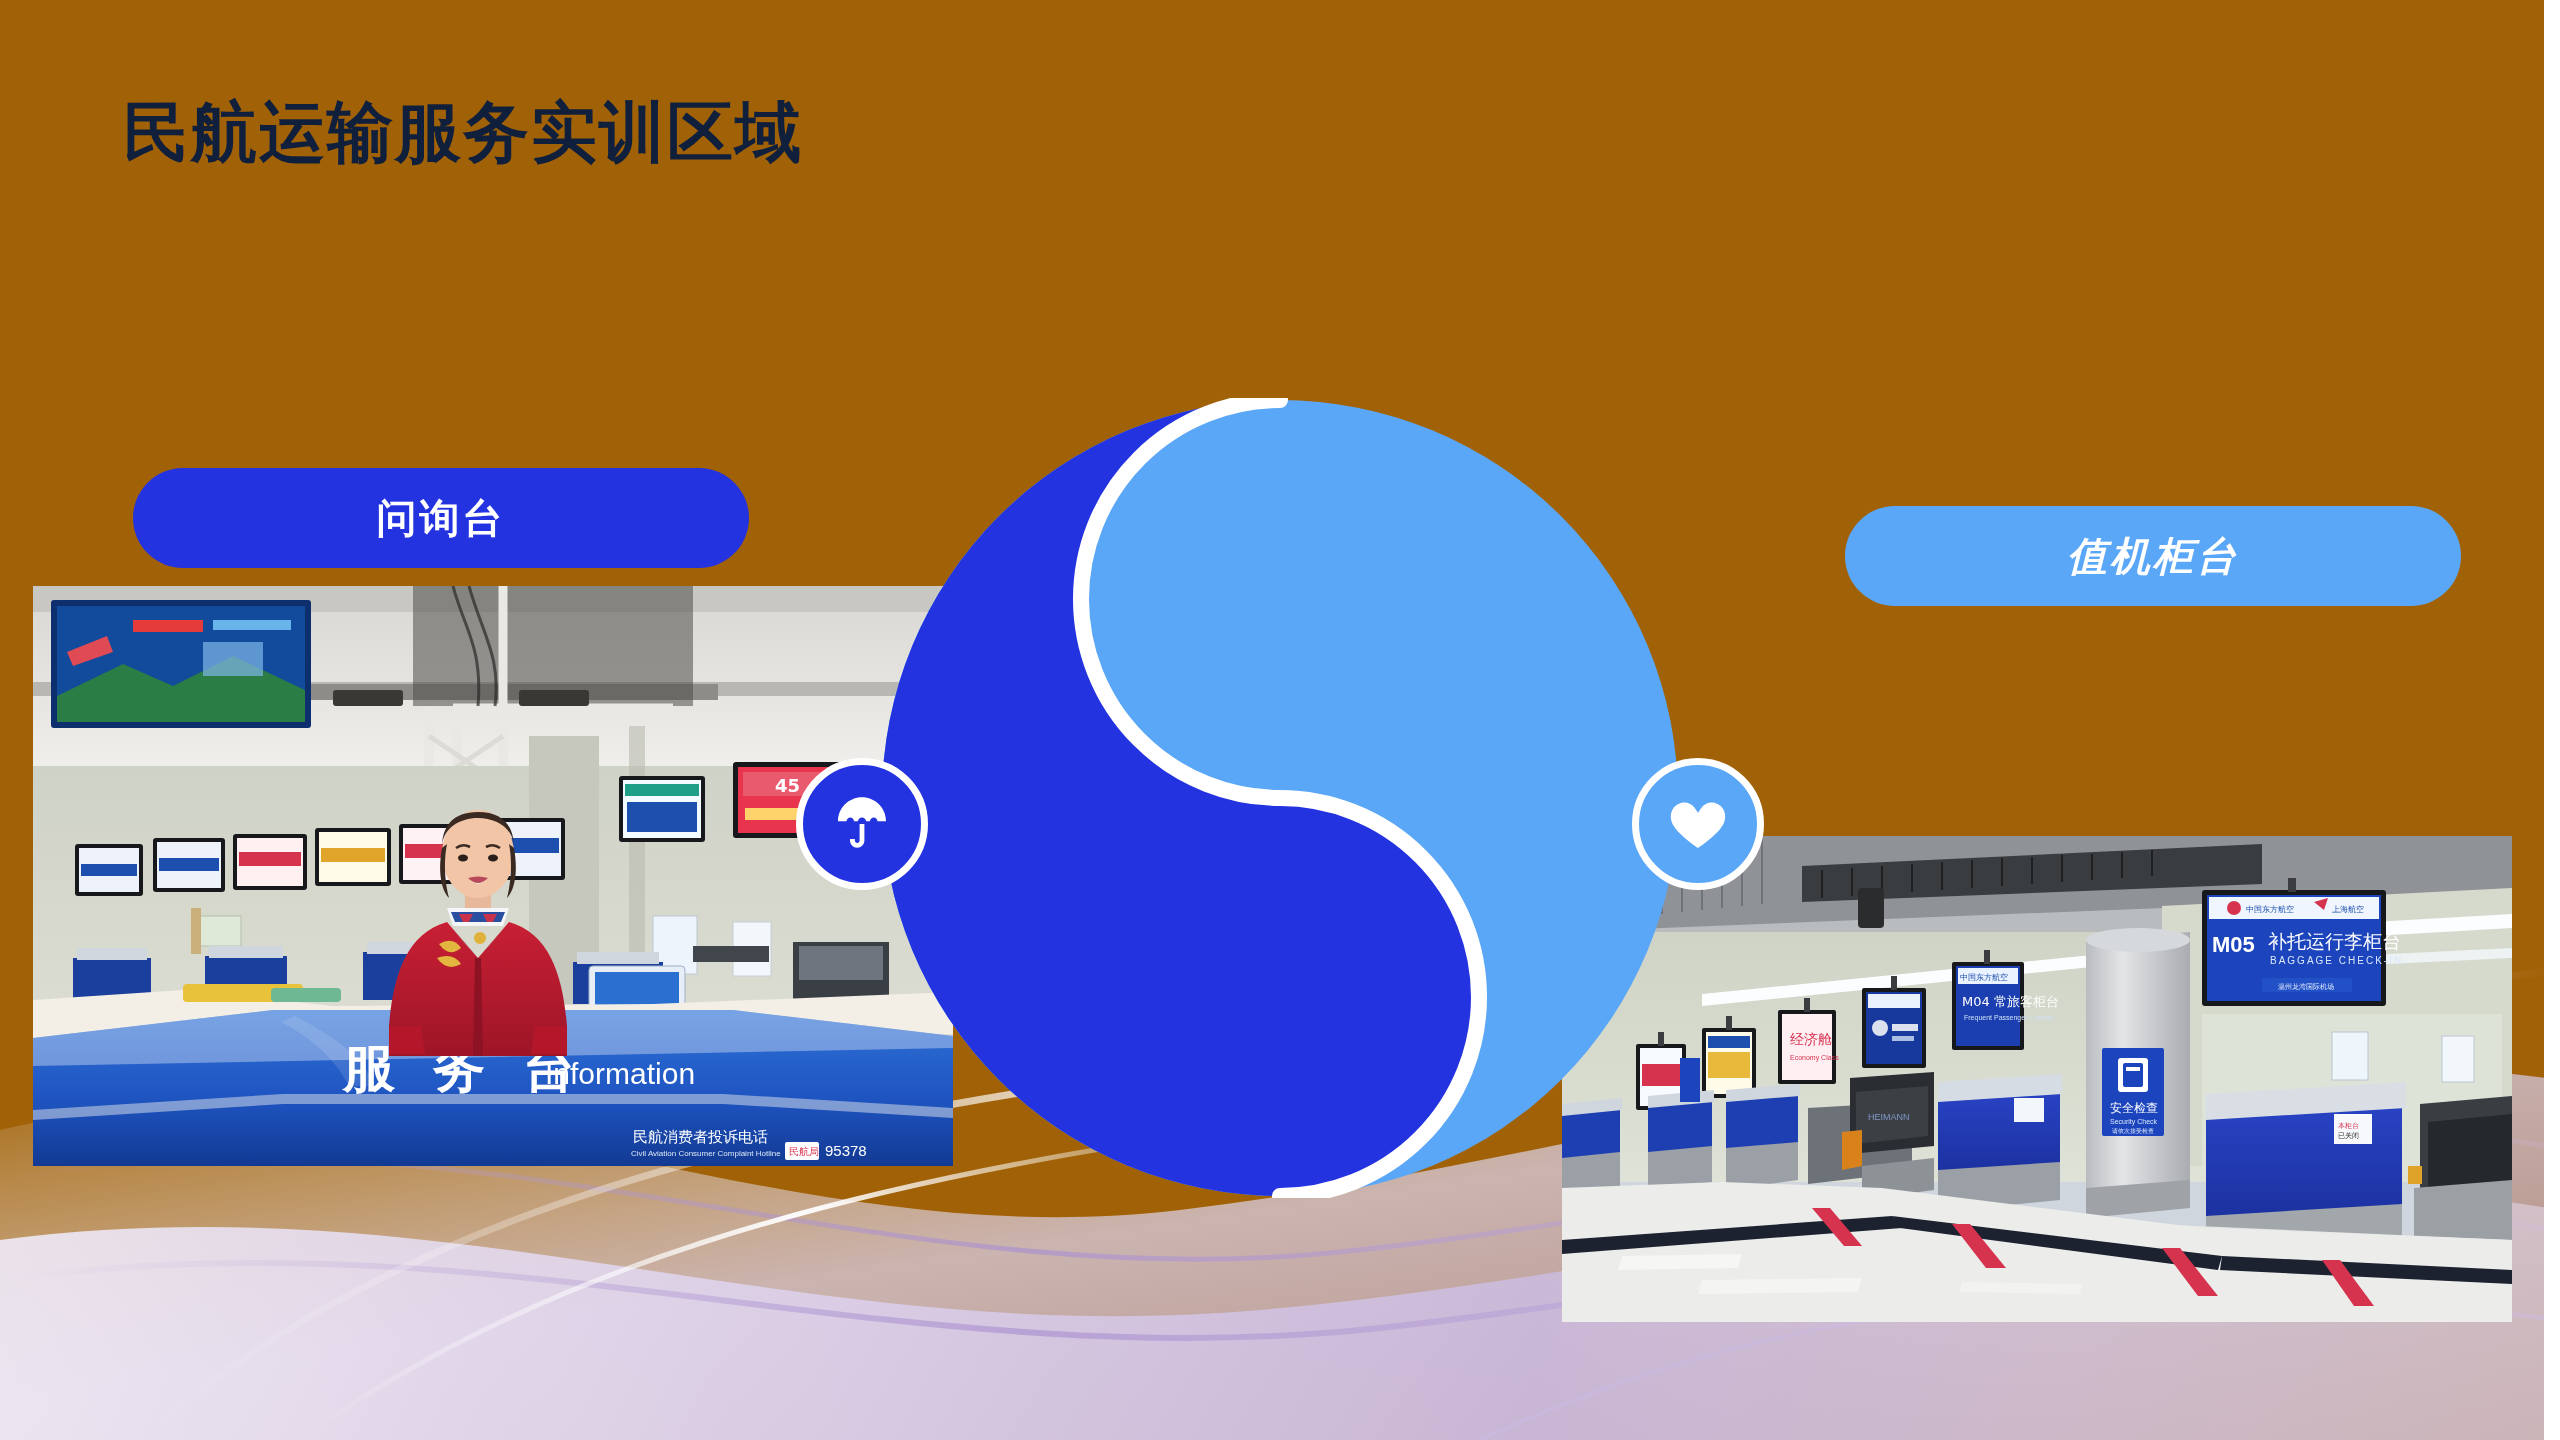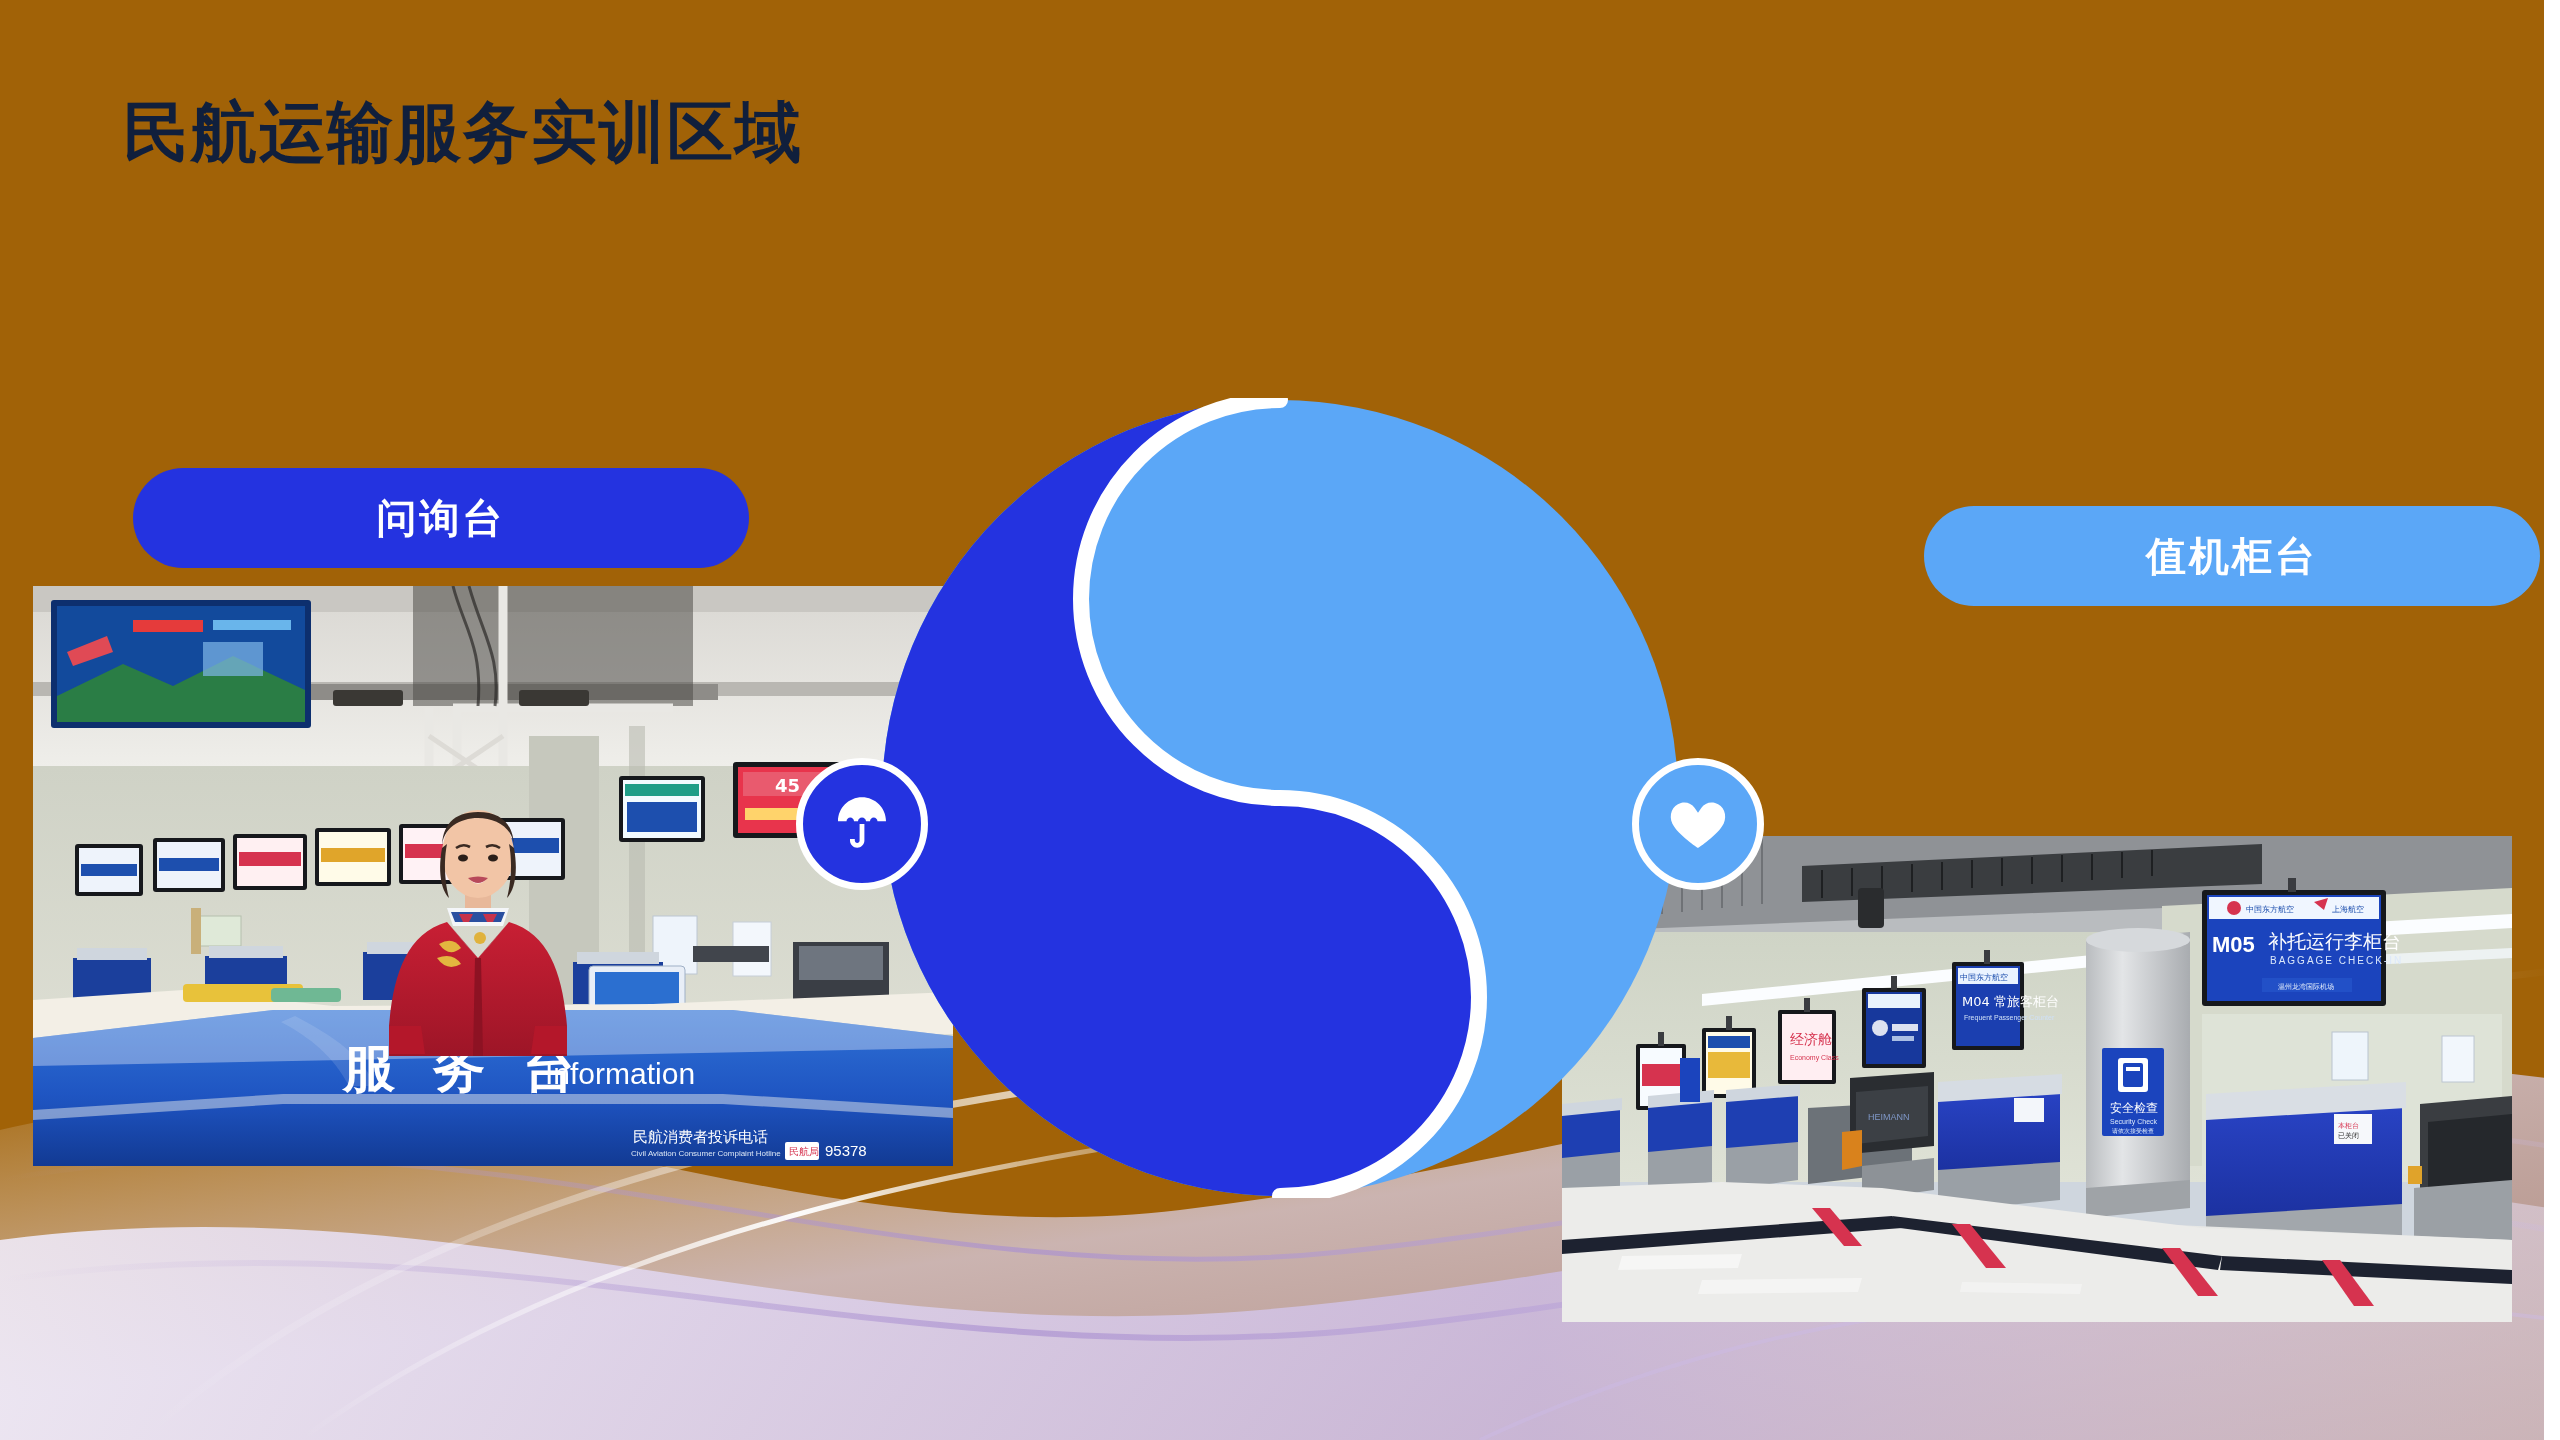--- a/index.html
+++ b/index.html
@@ -21,21 +21,21 @@
     color:#101f3c; white-space:nowrap;
   }
 
   
   .pill {
     position:absolute; display:flex; align-items:center; justify-content:center;
     border-radius:999px; color:#ffffff; font-weight:bold; letter-spacing:3px;
     font-size:40px;
   }
   .pill-left  { left:133px;  top:468px; width:616px; height:100px; background:#2433E0; }
-  .pill-right { left:1924px; top:506px; width:616px; height:100px; background:#5BA7F7; }
+  .pill-right { left:1845px; top:506px; width:616px; height:100px; background:#5BA7F7;font-style:italic; }
 
   
   .photo {
     position:absolute; overflow:hidden; background:#cfd6de;
   }
   .photo-left  { left:33px;   top:586px; width:920px;  height:580px;text-decoration:underline; }
   .photo-right { left:1562px; top:836px; width:950px;  height:486px; }
   .photo svg { display:block; width:100%; height:100%; }
 
   

